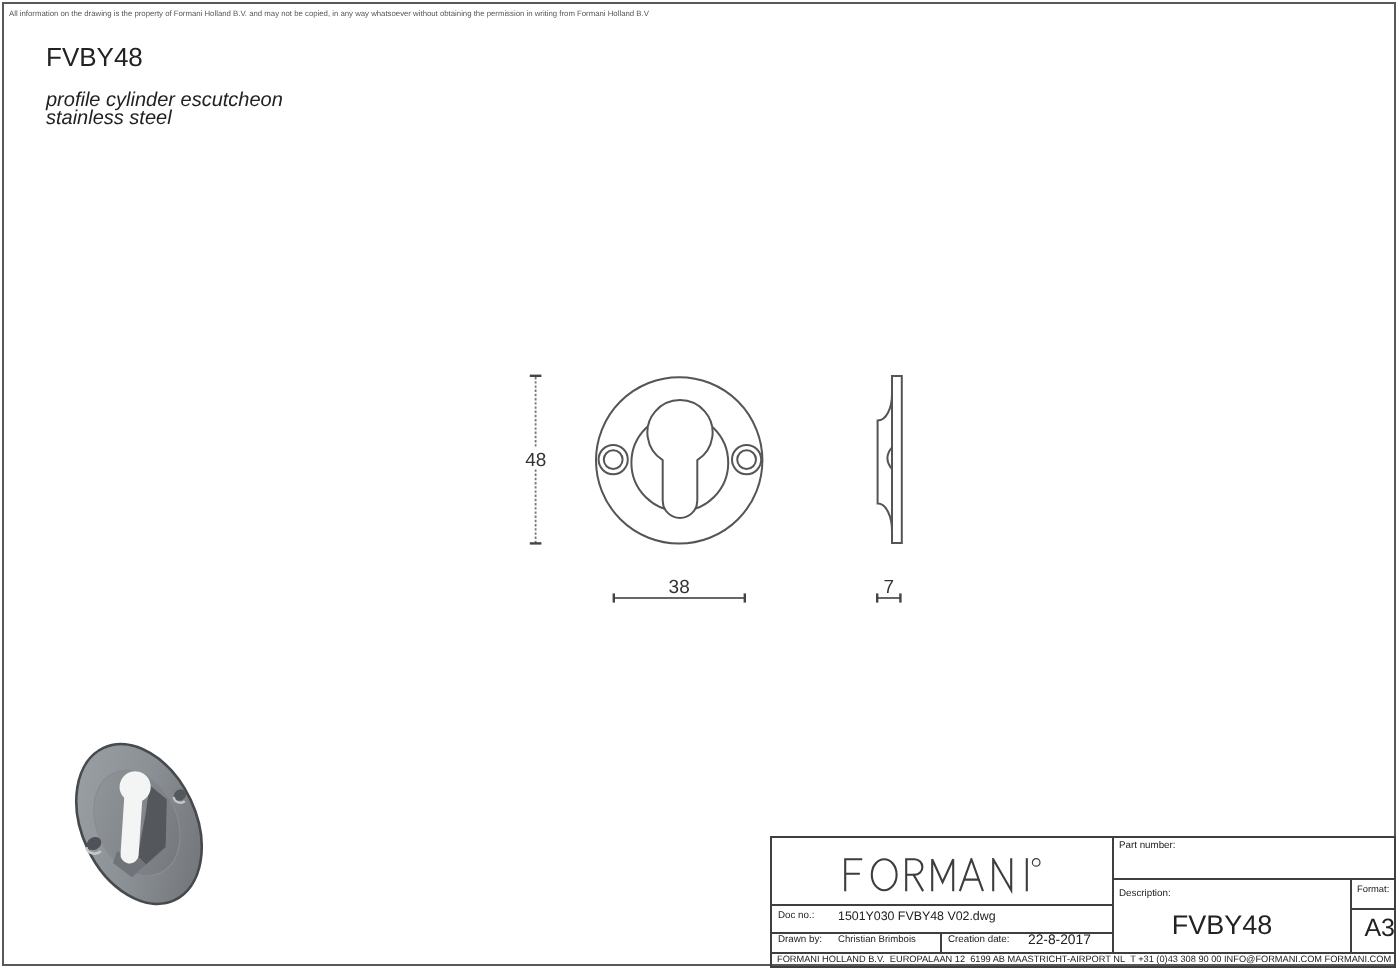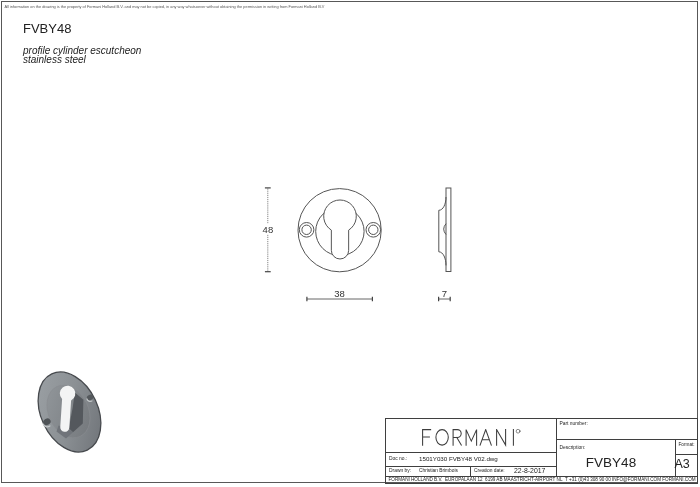--- a/index.html
+++ b/index.html
@@ -151,15 +151,15 @@
 <div class="abs lbl" style="left:514px;top:466.5px;font-size:6.9px;">22-8-2017</div>
 
 <div class="abs lbl" style="left:559.5px;top:421px;font-size:4.9px;">Part number:</div>
 
 <div class="abs lbl" style="left:559.5px;top:444.5px;font-size:4.9px;">Description:</div>
 
 <div class="abs lbl" style="left:551.5px;top:455.2px;width:119px;text-align:center;font-size:13.5px;">FVBY48</div>
 
 <div class="abs lbl" style="left:678.5px;top:441.5px;font-size:4.7px;">Format:</div>
 
-<div class="abs lbl" style="left:674.5px;top:456.7px;width:23px;text-align:left;font-size:12.5px;">A3</div>
+<div class="abs lbl" style="left:674.5px;top:456.7px;width:23px;text-align:right;font-size:12.5px;">A3</div>
 
 <div class="abs lbl" style="left:388.5px;top:476.9px;font-size:4.62px;white-space:nowrap;">FORMANI HOLLAND B.V.&nbsp;&nbsp;EUROPALAAN 12&nbsp;&nbsp;6199 AB MAASTRICHT-AIRPORT NL&nbsp;&nbsp;T +31 (0)43 308 90 00 INFO@FORMANI.COM FORMANI.COM</div>
 
 </body></html>

